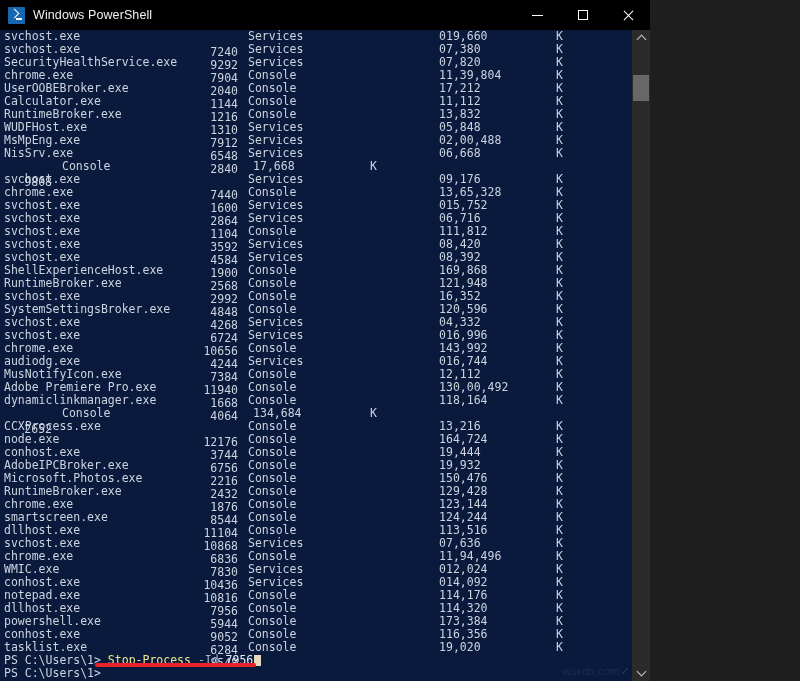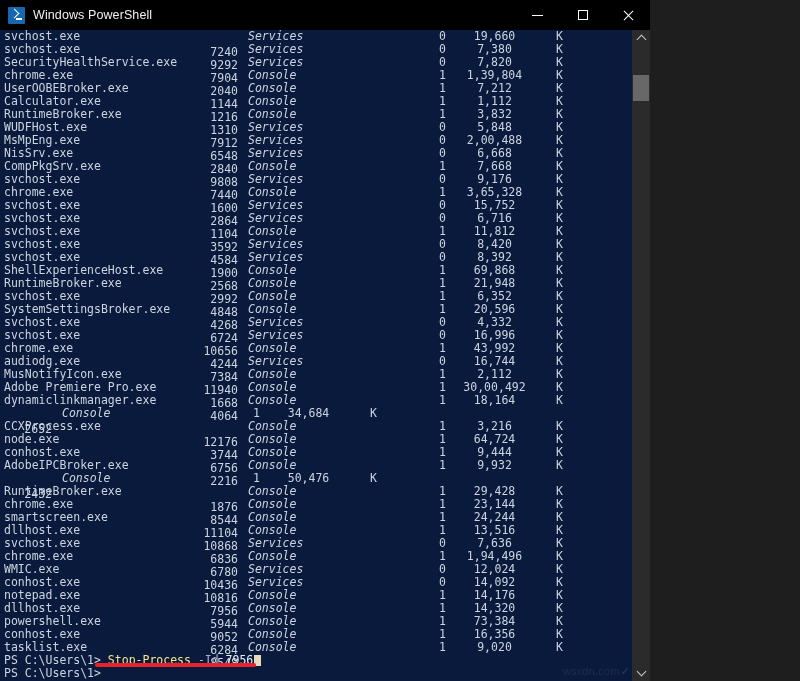--- a/index.html
+++ b/index.html
@@ -139,31 +139,30 @@
   .col-pid {
     width: 48px;
     flex: 0 0 48px;
     text-align: right;
     margin-top: 32px;
   }
   .col-sess {
     width: 160px;
     flex: 0 0 160px;
     padding-left: 10px;
-    font-style: italic;
   }
   .col-num {
     width: 38px;
     flex: 0 0 38px;
     text-align: right;
   }
   .col-mem {
     width: 97px;
     flex: 0 0 97px;
-    text-align: center;
+    text-align: left;
   }
   .col-k {
     width: 20px;
     flex: 0 0 20px;
     text-align: right;
   }
 
   
   .prompt-line {
     height: 13px;
@@ -292,21 +291,21 @@
           <div class="line"><span class="col-name">svchost.exe</span><span class="col-pid">7240</span><span class="col-sess">Services</span><span class="col-num">0</span><span class="col-mem">19,660</span><span class="col-k">K</span></div>
           <div class="line"><span class="col-name">svchost.exe</span><span class="col-pid">9292</span><span class="col-sess">Services</span><span class="col-num">0</span><span class="col-mem">7,380</span><span class="col-k">K</span></div>
           <div class="line"><span class="col-name">SecurityHealthService.exe</span><span class="col-pid">7904</span><span class="col-sess">Services</span><span class="col-num">0</span><span class="col-mem">7,820</span><span class="col-k">K</span></div>
           <div class="line"><span class="col-name">chrome.exe</span><span class="col-pid">2040</span><span class="col-sess">Console</span><span class="col-num">1</span><span class="col-mem">1,39,804</span><span class="col-k">K</span></div>
           <div class="line"><span class="col-name">UserOOBEBroker.exe</span><span class="col-pid">1144</span><span class="col-sess">Console</span><span class="col-num">1</span><span class="col-mem">7,212</span><span class="col-k">K</span></div>
           <div class="line"><span class="col-name">Calculator.exe</span><span class="col-pid">1216</span><span class="col-sess">Console</span><span class="col-num">1</span><span class="col-mem">1,112</span><span class="col-k">K</span></div>
           <div class="line"><span class="col-name">RuntimeBroker.exe</span><span class="col-pid">1310</span><span class="col-sess">Console</span><span class="col-num">1</span><span class="col-mem">3,832</span><span class="col-k">K</span></div>
           <div class="line"><span class="col-name">WUDFHost.exe</span><span class="col-pid">7912</span><span class="col-sess">Services</span><span class="col-num">0</span><span class="col-mem">5,848</span><span class="col-k">K</span></div>
           <div class="line"><span class="col-name">MsMpEng.exe</span><span class="col-pid">6548</span><span class="col-sess">Services</span><span class="col-num">0</span><span class="col-mem">2,00,488</span><span class="col-k">K</span></div>
           <div class="line"><span class="col-name">NisSrv.exe</span><span class="col-pid">2840</span><span class="col-sess">Services</span><span class="col-num">0</span><span class="col-mem">6,668</span><span class="col-k">K</span></div>
-          <div class="line"><span class="col-name">CompPkgSrv.exe</span><span class="col-pid">9808</span><span class="col-sess">Console</span><span class="col-num">1</span><span class="col-mem">7,668</span><span class="col-k">K</span></div>
+          <div class="line"><span class="col-pid">9808</span><span class="col-sess">Console</span><span class="col-num">1</span><span class="col-mem">7,668</span><span class="col-k">K</span></div>
           <div class="line"><span class="col-name">svchost.exe</span><span class="col-pid">7440</span><span class="col-sess">Services</span><span class="col-num">0</span><span class="col-mem">9,176</span><span class="col-k">K</span></div>
           <div class="line"><span class="col-name">chrome.exe</span><span class="col-pid">1600</span><span class="col-sess">Console</span><span class="col-num">1</span><span class="col-mem">3,65,328</span><span class="col-k">K</span></div>
           <div class="line"><span class="col-name">svchost.exe</span><span class="col-pid">2864</span><span class="col-sess">Services</span><span class="col-num">0</span><span class="col-mem">15,752</span><span class="col-k">K</span></div>
           <div class="line"><span class="col-name">svchost.exe</span><span class="col-pid">1104</span><span class="col-sess">Services</span><span class="col-num">0</span><span class="col-mem">6,716</span><span class="col-k">K</span></div>
           <div class="line"><span class="col-name">svchost.exe</span><span class="col-pid">3592</span><span class="col-sess">Console</span><span class="col-num">1</span><span class="col-mem">11,812</span><span class="col-k">K</span></div>
           <div class="line"><span class="col-name">svchost.exe</span><span class="col-pid">4584</span><span class="col-sess">Services</span><span class="col-num">0</span><span class="col-mem">8,420</span><span class="col-k">K</span></div>
           <div class="line"><span class="col-name">svchost.exe</span><span class="col-pid">1900</span><span class="col-sess">Services</span><span class="col-num">0</span><span class="col-mem">8,392</span><span class="col-k">K</span></div>
           <div class="line"><span class="col-name">ShellExperienceHost.exe</span><span class="col-pid">2568</span><span class="col-sess">Console</span><span class="col-num">1</span><span class="col-mem">69,868</span><span class="col-k">K</span></div>
           <div class="line"><span class="col-name">RuntimeBroker.exe</span><span class="col-pid">2992</span><span class="col-sess">Console</span><span class="col-num">1</span><span class="col-mem">21,948</span><span class="col-k">K</span></div>
           <div class="line"><span class="col-name">svchost.exe</span><span class="col-pid">4848</span><span class="col-sess">Console</span><span class="col-num">1</span><span class="col-mem">6,352</span><span class="col-k">K</span></div>
@@ -316,27 +315,27 @@
           <div class="line"><span class="col-name">chrome.exe</span><span class="col-pid">4244</span><span class="col-sess">Console</span><span class="col-num">1</span><span class="col-mem">43,992</span><span class="col-k">K</span></div>
           <div class="line"><span class="col-name">audiodg.exe</span><span class="col-pid">7384</span><span class="col-sess">Services</span><span class="col-num">0</span><span class="col-mem">16,744</span><span class="col-k">K</span></div>
           <div class="line"><span class="col-name">MusNotifyIcon.exe</span><span class="col-pid">11940</span><span class="col-sess">Console</span><span class="col-num">1</span><span class="col-mem">2,112</span><span class="col-k">K</span></div>
           <div class="line"><span class="col-name">Adobe Premiere Pro.exe</span><span class="col-pid">1668</span><span class="col-sess">Console</span><span class="col-num">1</span><span class="col-mem">30,00,492</span><span class="col-k">K</span></div>
           <div class="line"><span class="col-name">dynamiclinkmanager.exe</span><span class="col-pid">4064</span><span class="col-sess">Console</span><span class="col-num">1</span><span class="col-mem">18,164</span><span class="col-k">K</span></div>
           <div class="line"><span class="col-pid">2652</span><span class="col-sess">Console</span><span class="col-num">1</span><span class="col-mem">34,684</span><span class="col-k">K</span></div>
           <div class="line"><span class="col-name">CCXProcess.exe</span><span class="col-pid">12176</span><span class="col-sess">Console</span><span class="col-num">1</span><span class="col-mem">3,216</span><span class="col-k">K</span></div>
           <div class="line"><span class="col-name">node.exe</span><span class="col-pid">3744</span><span class="col-sess">Console</span><span class="col-num">1</span><span class="col-mem">64,724</span><span class="col-k">K</span></div>
           <div class="line"><span class="col-name">conhost.exe</span><span class="col-pid">6756</span><span class="col-sess">Console</span><span class="col-num">1</span><span class="col-mem">9,444</span><span class="col-k">K</span></div>
           <div class="line"><span class="col-name">AdobeIPCBroker.exe</span><span class="col-pid">2216</span><span class="col-sess">Console</span><span class="col-num">1</span><span class="col-mem">9,932</span><span class="col-k">K</span></div>
-          <div class="line"><span class="col-pid">2432</span><span class="col-sess">Console</span><span class="col-num">1</span><span class="col-mem">50,476</span><span class="col-k">K</span></div>
+          <div class="line"><span class="col-name">Microsoft.Photos.exe</span><span class="col-pid">2432</span><span class="col-sess">Console</span><span class="col-num">1</span><span class="col-mem">50,476</span><span class="col-k">K</span></div>
           <div class="line"><span class="col-name">RuntimeBroker.exe</span><span class="col-pid">1876</span><span class="col-sess">Console</span><span class="col-num">1</span><span class="col-mem">29,428</span><span class="col-k">K</span></div>
           <div class="line"><span class="col-name">chrome.exe</span><span class="col-pid">8544</span><span class="col-sess">Console</span><span class="col-num">1</span><span class="col-mem">23,144</span><span class="col-k">K</span></div>
           <div class="line"><span class="col-name">smartscreen.exe</span><span class="col-pid">11104</span><span class="col-sess">Console</span><span class="col-num">1</span><span class="col-mem">24,244</span><span class="col-k">K</span></div>
           <div class="line"><span class="col-name">dllhost.exe</span><span class="col-pid">10868</span><span class="col-sess">Console</span><span class="col-num">1</span><span class="col-mem">13,516</span><span class="col-k">K</span></div>
           <div class="line"><span class="col-name">svchost.exe</span><span class="col-pid">6836</span><span class="col-sess">Services</span><span class="col-num">0</span><span class="col-mem">7,636</span><span class="col-k">K</span></div>
-          <div class="line"><span class="col-name">chrome.exe</span><span class="col-pid">6780</span><span class="col-sess">Console</span><span class="col-num">1</span><span class="col-mem">1,94,496</span><span class="col-k">K</span></div>
+          <div class="line"><span class="col-name">chrome.exe</span><span class="col-pid">7830</span><span class="col-sess">Console</span><span class="col-num">1</span><span class="col-mem">1,94,496</span><span class="col-k">K</span></div>
           <div class="line"><span class="col-name">WMIC.exe</span><span class="col-pid">10436</span><span class="col-sess">Services</span><span class="col-num">0</span><span class="col-mem">12,024</span><span class="col-k">K</span></div>
           <div class="line"><span class="col-name">conhost.exe</span><span class="col-pid">10816</span><span class="col-sess">Services</span><span class="col-num">0</span><span class="col-mem">14,092</span><span class="col-k">K</span></div>
           <div class="line"><span class="col-name">notepad.exe</span><span class="col-pid">7956</span><span class="col-sess">Console</span><span class="col-num">1</span><span class="col-mem">14,176</span><span class="col-k">K</span></div>
           <div class="line"><span class="col-name">dllhost.exe</span><span class="col-pid">5944</span><span class="col-sess">Console</span><span class="col-num">1</span><span class="col-mem">14,320</span><span class="col-k">K</span></div>
           <div class="line"><span class="col-name">powershell.exe</span><span class="col-pid">9052</span><span class="col-sess">Console</span><span class="col-num">1</span><span class="col-mem">73,384</span><span class="col-k">K</span></div>
           <div class="line"><span class="col-name">conhost.exe</span><span class="col-pid">6284</span><span class="col-sess">Console</span><span class="col-num">1</span><span class="col-mem">16,356</span><span class="col-k">K</span></div>
           <div class="line"><span class="col-name">tasklist.exe</span><span class="col-pid">8548</span><span class="col-sess">Console</span><span class="col-num">1</span><span class="col-mem">9,020</span><span class="col-k">K</span></div>
         </div>
 
       <div class="prompt-line">

